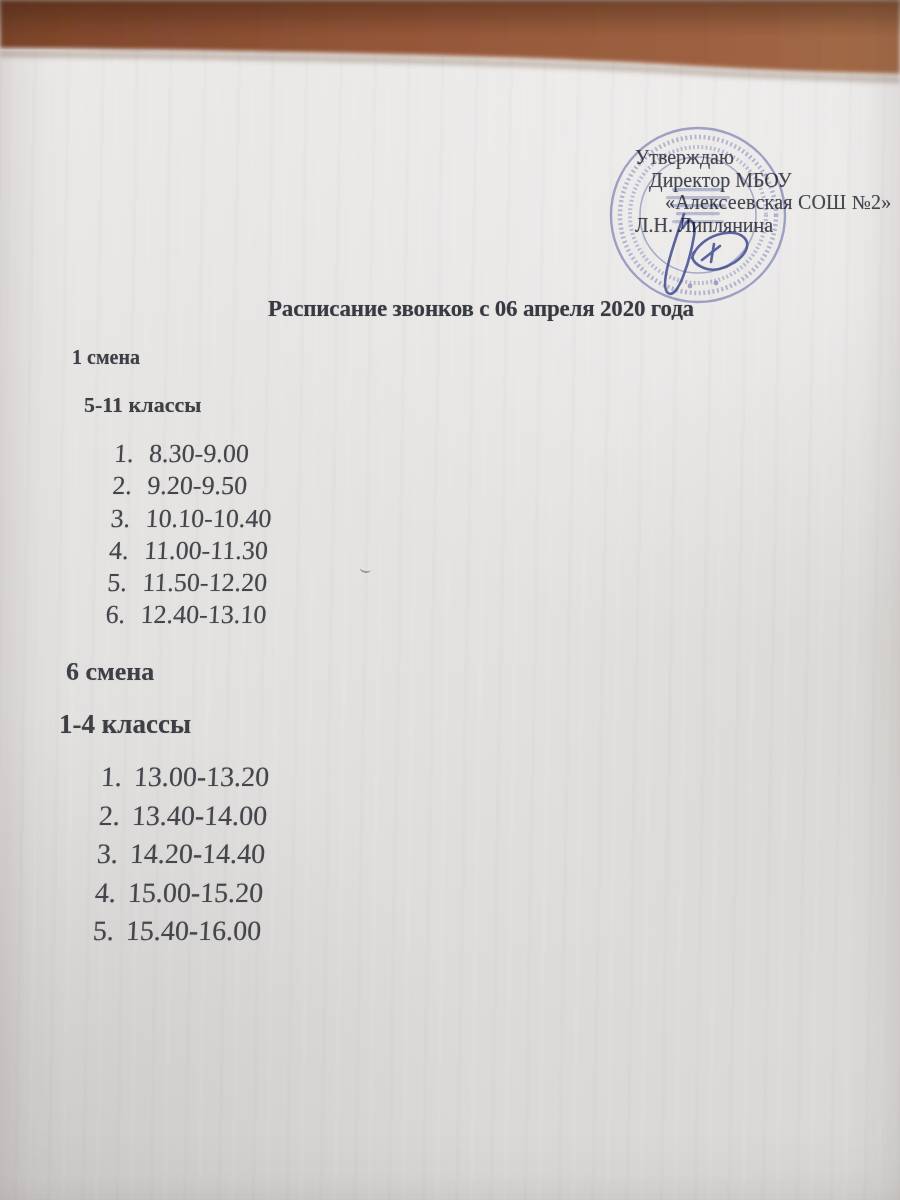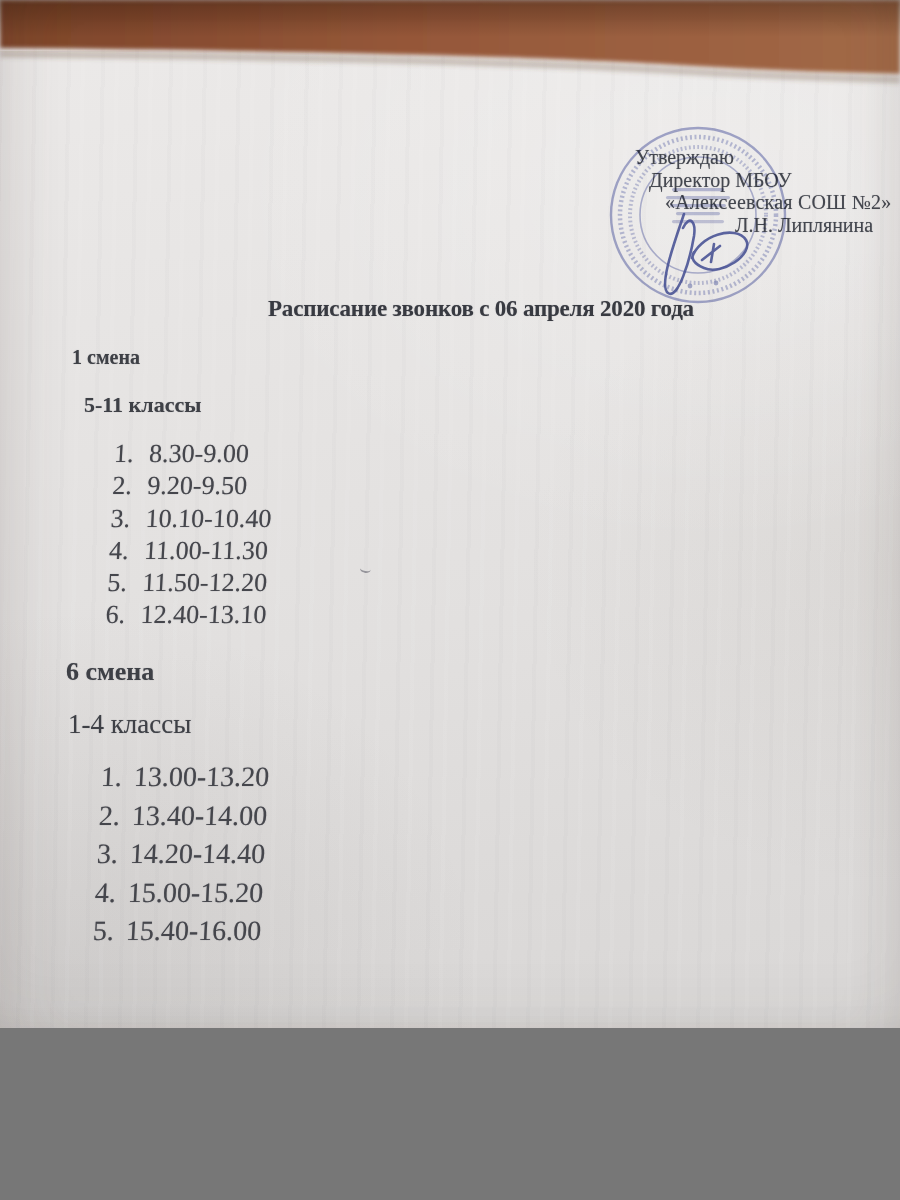--- a/index.html
+++ b/index.html
@@ -1,17 +1,17 @@
 <!DOCTYPE html>
 <html><head>
 <meta charset="utf-8">
 <style>
   html,body{margin:0;padding:0;background:#777;}
   .photo{
-    position:relative;width:900px;height:1028px;overflow:hidden;
+    position:relative;width:900px;height:1200px;overflow:hidden;
     font-family:"Liberation Serif","DejaVu Serif",serif;
     background:linear-gradient(175deg,#eceae9 0%,#e7e5e4 30%,#e2e0df 60%,#dcdad9 85%,#d9d7d6 100%);
   }
   
   .paper-shading{
     position:absolute;inset:0;pointer-events:none;
     background:
       repeating-linear-gradient(91deg,
         rgba(110,110,118,.028) 0 4px, rgba(255,255,255,.0) 4px 14px,
         rgba(255,255,255,.05) 14px 18px, rgba(255,255,255,0) 18px 34px),
@@ -26,30 +26,30 @@
                inset 0 -40px 80px -40px rgba(70,58,50,.08);
   }
   .desk{position:absolute;top:0;left:0;width:900px;height:110px;pointer-events:none;}
 
   .txt{position:absolute;color:#3e4046;text-shadow:0 0 1px rgba(72,74,84,.45);white-space:nowrap;}
 
   .approval{position:absolute;left:635px;top:146px;font-size:20px;line-height:22.6px;color:#44474f;}
   .approval div{white-space:nowrap;text-shadow:0 0 1px rgba(72,74,84,.4);}
   .approval .l2{margin-left:14px;}
   .approval .l3{margin-left:30px;letter-spacing:.2px;}
-  .approval .l4{margin-left:100px;}
+  .approval .l4{}
 
   .stamp{position:absolute;left:598px;top:110px;width:200px;height:200px;mix-blend-mode:multiply;opacity:.92;}
 
   .title{left:268px;top:296px;font-size:23px;font-weight:700;letter-spacing:-.2px;color:#383a41;}
 
   .h-shift1{left:72px;top:346px;font-size:20px;font-weight:700;}
   .h-class1{left:84px;top:392px;font-size:22px;font-weight:700;}
   .h-shift2{left:66px;top:657px;font-size:26px;font-weight:700;}
-  .h-class2{left:68px;top:709px;font-size:27px;font-weight:400;}
+  .h-class2{left:59px;top:709px;font-size:27px;font-weight:700;}
 
   ol.bells{position:absolute;margin:0;padding:0;list-style:none;counter-reset:bell;
     transform:skewX(-3deg);transform-origin:0 0;}
   ol.bells li{counter-increment:bell;white-space:nowrap;color:#45464c;text-shadow:0 0 1px rgba(72,74,84,.5);}
   ol.bells li::before{content:counter(bell) ".";display:inline-block;}
   ol.list1{left:115px;top:438px;font-size:26px;line-height:32.3px;}
   ol.list1 li::before{width:35px;}
   ol.list2{left:102px;top:758px;font-size:28px;line-height:38.5px;}
   ol.list2 li::before{width:33px;}
 

